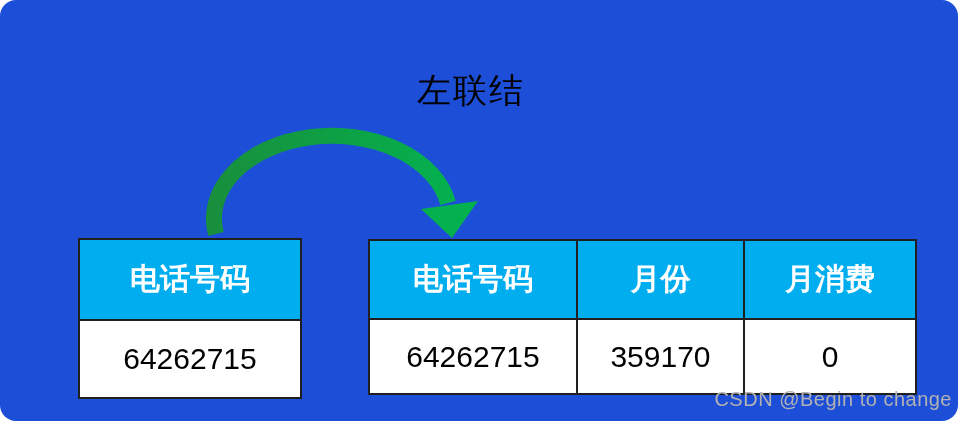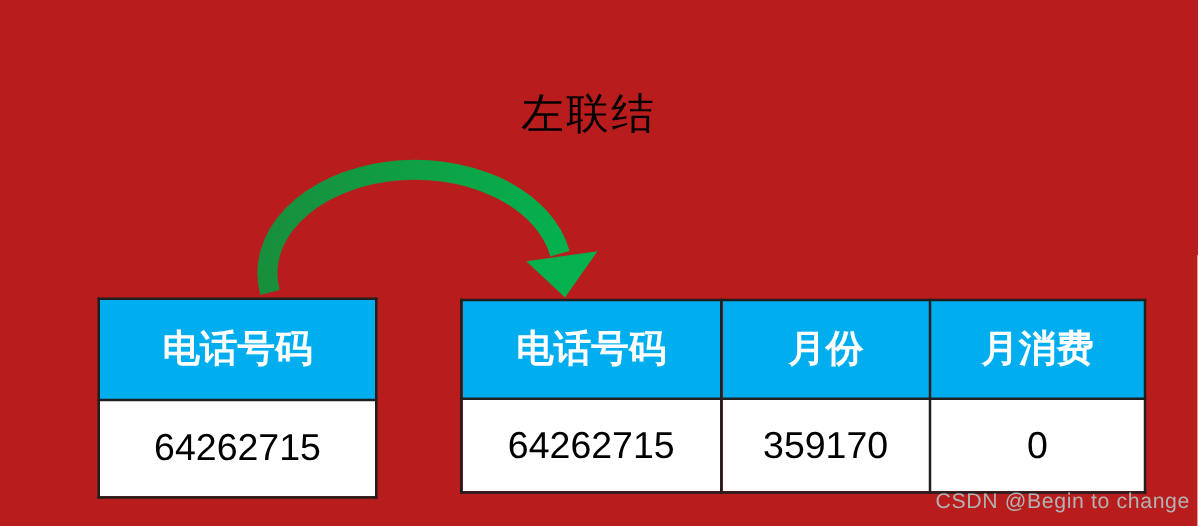--- a/index.html
+++ b/index.html
@@ -1,22 +1,23 @@
 <!DOCTYPE html>
 <html style="--header-bg: #00AEEF; --border: #1F1F1F; --arrow-green-dark: #188F3C; --arrow-green-bright: #05B04E; --watermark: #B2B2B2;"><head>
 <meta charset="utf-8">
 <style>
   html, body { margin: 0; padding: 0; background: #ffffff; }
   .canvas {
     position: relative;
     width: 958px;
     height: 421px;
-    background: #b91c1c;
+    background: #1d4ed8;
     overflow: hidden;
     font-family: "Liberation Sans", "DejaVu Sans", sans-serif;
+    border-radius: 16px;
   }
   .title {
     position: absolute;
     top: 68px;
     left: 0;
     width: 942px;
     text-align: center;
     font-size: 34px;
     letter-spacing: 2px;
     color: #000000;
@@ -62,21 +63,21 @@
   .left-tbl { left: 78px; top: 238px; width: 224px; }
   .left-tbl th { height: 47px; }
   .left-tbl td { height: 44px; }
   .right-tbl { left: 368px; top: 239px; width: 547px; }
   .right-tbl th { height: 45px; }
   .right-tbl td { height: 41px; }
   .watermark {
     position: absolute;
     right: 6px;
     bottom: 10px;
-    font-size: 17px;
+    font-size: 20px;
     color: var(--watermark, #b2b2b2);
     letter-spacing: 0.5px;
   }
 </style>
 </head>
 <body>
 
 <div class="canvas">
 
   <div class="title">左联结</div>

